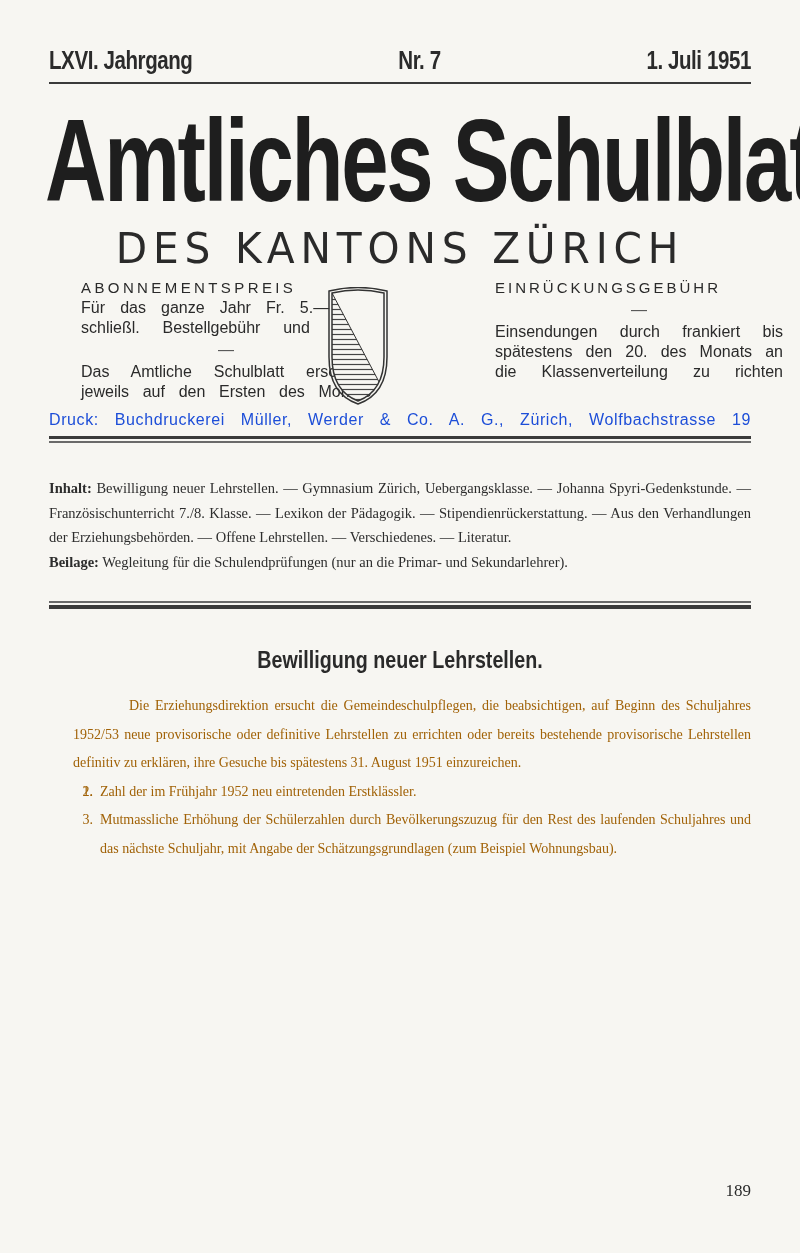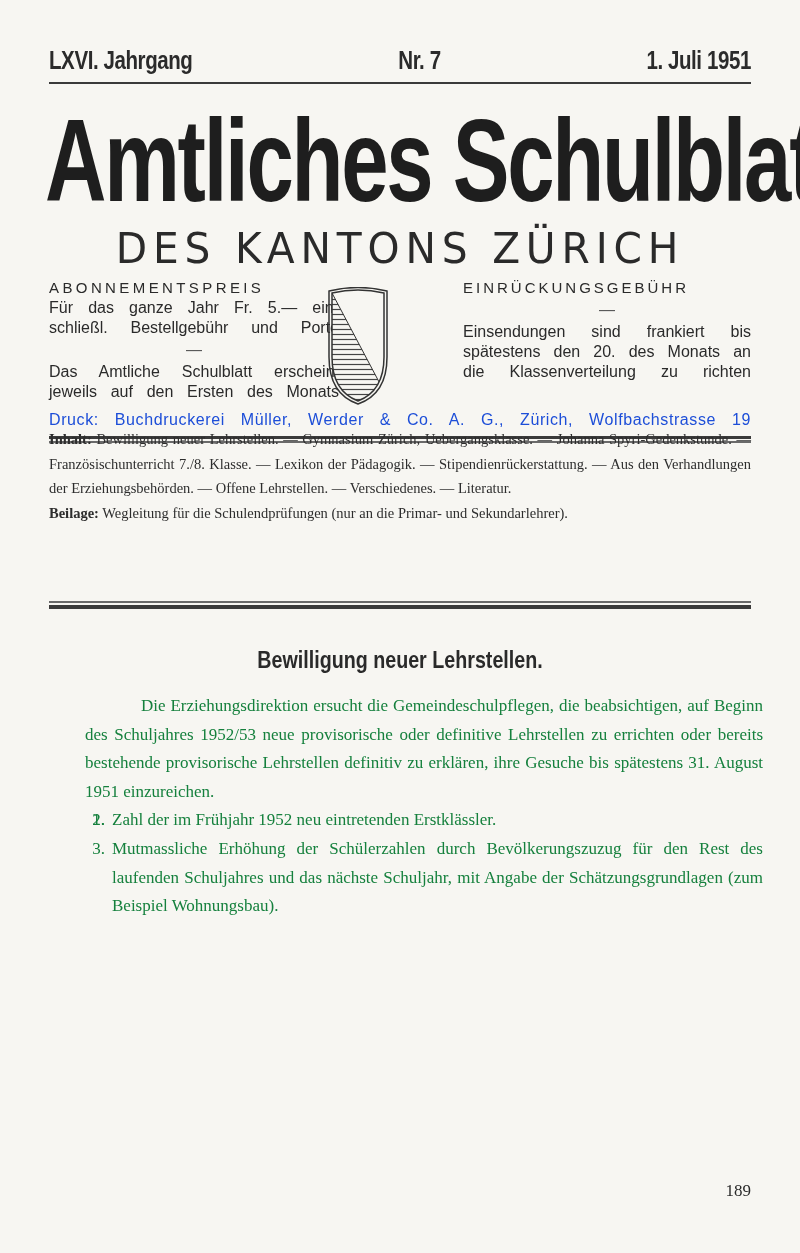--- a/index.html
+++ b/index.html
@@ -27,51 +27,51 @@
     transform: scale(0.76, 1.05); transform-origin: left top;
   }
   .subhead {
     position: absolute; top: 226px; left: 0; width: 702px;
     font-family: "DejaVu Sans", sans-serif; font-size: 42px; line-height: 46px;
     color: #2a2a2a; letter-spacing: 6px; text-align: center; white-space: nowrap;
     transform: scaleX(0.97);
   }
   .col-left, .col-right {
     position: absolute; font-family: "Liberation Sans", sans-serif;
-    font-size: 16px; line-height: 20px; color: #2a2a2a;
+    font-size: 16px; line-height: 20px; color: #2a2a2a; margin-left: 32px;
   }
   .col-left { left: 0; top: 278px; width: 290px; }
   .col-right { left: 414px; top: 278px; width: 288px; }
   .spaced { letter-spacing: 3.4px; font-size: 15px; }
   .col-right .spaced { letter-spacing: 3.0px; }
   .justify { text-align: justify; text-align-last: justify; }
   .dash-sep { text-align: center; height: 24px; line-height: 24px; color: #555; }
   .col-right .dash-sep { text-align: center; }
   .shield { position: absolute; left: 278px; top: 287px; width: 62px; height: 118px; }
   .druck {
     position: absolute; top: 411px; left: 0; width: 702px;
     font-family: "Liberation Sans", sans-serif; font-size: 16px; letter-spacing: 0.6px;
     text-align: justify; text-align-last: justify; color: #1d4ed8;
   }
   .dbl-rule { position: absolute; left: 0; width: 702px; }
   .dbl-rule .a { height: 3px; background: #3a3a3a; }
   .dbl-rule .b { height: 2px; margin-top: 2px; background: #6a6a6a; }
   .contents {
-    position: absolute; top: 427px; left: 0; width: 702px;
+    position: absolute; top: 476px; left: 0; width: 702px;
     font-size: 14.5px; line-height: 24.5px; text-align: justify; color: #2d2d2d;
   }
   .contents b { font-weight: bold; }
   .section-title {
     position: absolute; top: 646px; left: 0; width: 702px; text-align: center;
     font-family: "Liberation Sans", sans-serif; font-weight: bold; font-size: 24px;
     color: #2a2a2a; transform: scaleX(0.82);
   }
   .body-text {
     position: absolute; top: 692px; left: 24px; width: 678px;
-    font-size: 17px; line-height: 28.6px; text-align: justify; color: #15803d; margin-left: 12px;
+    font-size: 14px; line-height: 28.6px; text-align: justify; color: #a16207;
   }
   .body-text p { margin: 0; text-indent: 56px; }
   .body-text ol { margin: 0; padding: 0; list-style: none; }
   .body-text li { position: relative; padding-left: 27px; text-align: justify; }
   .body-text li .num { position: absolute; left: -24px; width: 44px; text-align: right; }
   .page-num {
     position: absolute; top: 1181px; right: 0; font-size: 17px; color: #2b2b2b;
   }
 </style>
 </head>
@@ -113,21 +113,21 @@
       <rect x="0" y="0" width="62" height="118" fill="#f7f6f2"></rect>
       <polygon points="5,6 60,110 0,118" fill="url(#hatch)"></polygon>
       <line x1="5" y1="6" x2="60" y2="110" stroke="#333" stroke-width="1"></line>
     </g>
     <path d="M5 6 Q31 0 57 6 L57 70 Q57 104 31 114 Q5 104 5 70 Z" fill="none" stroke="#333" stroke-width="1.5"></path>
   </svg>
 
   <div class="col-right">
     <div class="spaced">EINRÜCKUNGSGEBÜHR</div>
     <div class="dash-sep">—</div>
-    <div class="justify">Einsendungen sind frankiert bis</div>
+    <div class="justify">Einsendungen durch frankiert bis</div>
     <div class="justify">spätestens den 20. des Monats an</div>
     <div class="justify">die Klassenverteilung zu richten</div>
   </div>
 
   <div class="druck">Druck: Buchdruckerei Müller, Werder &amp; Co. A. G., Zürich, Wolfbachstrasse 19</div>
 
   <div class="dbl-rule" style="top:436px;">
     <div class="a"></div>
       <div class="b"></div>
   </div>

